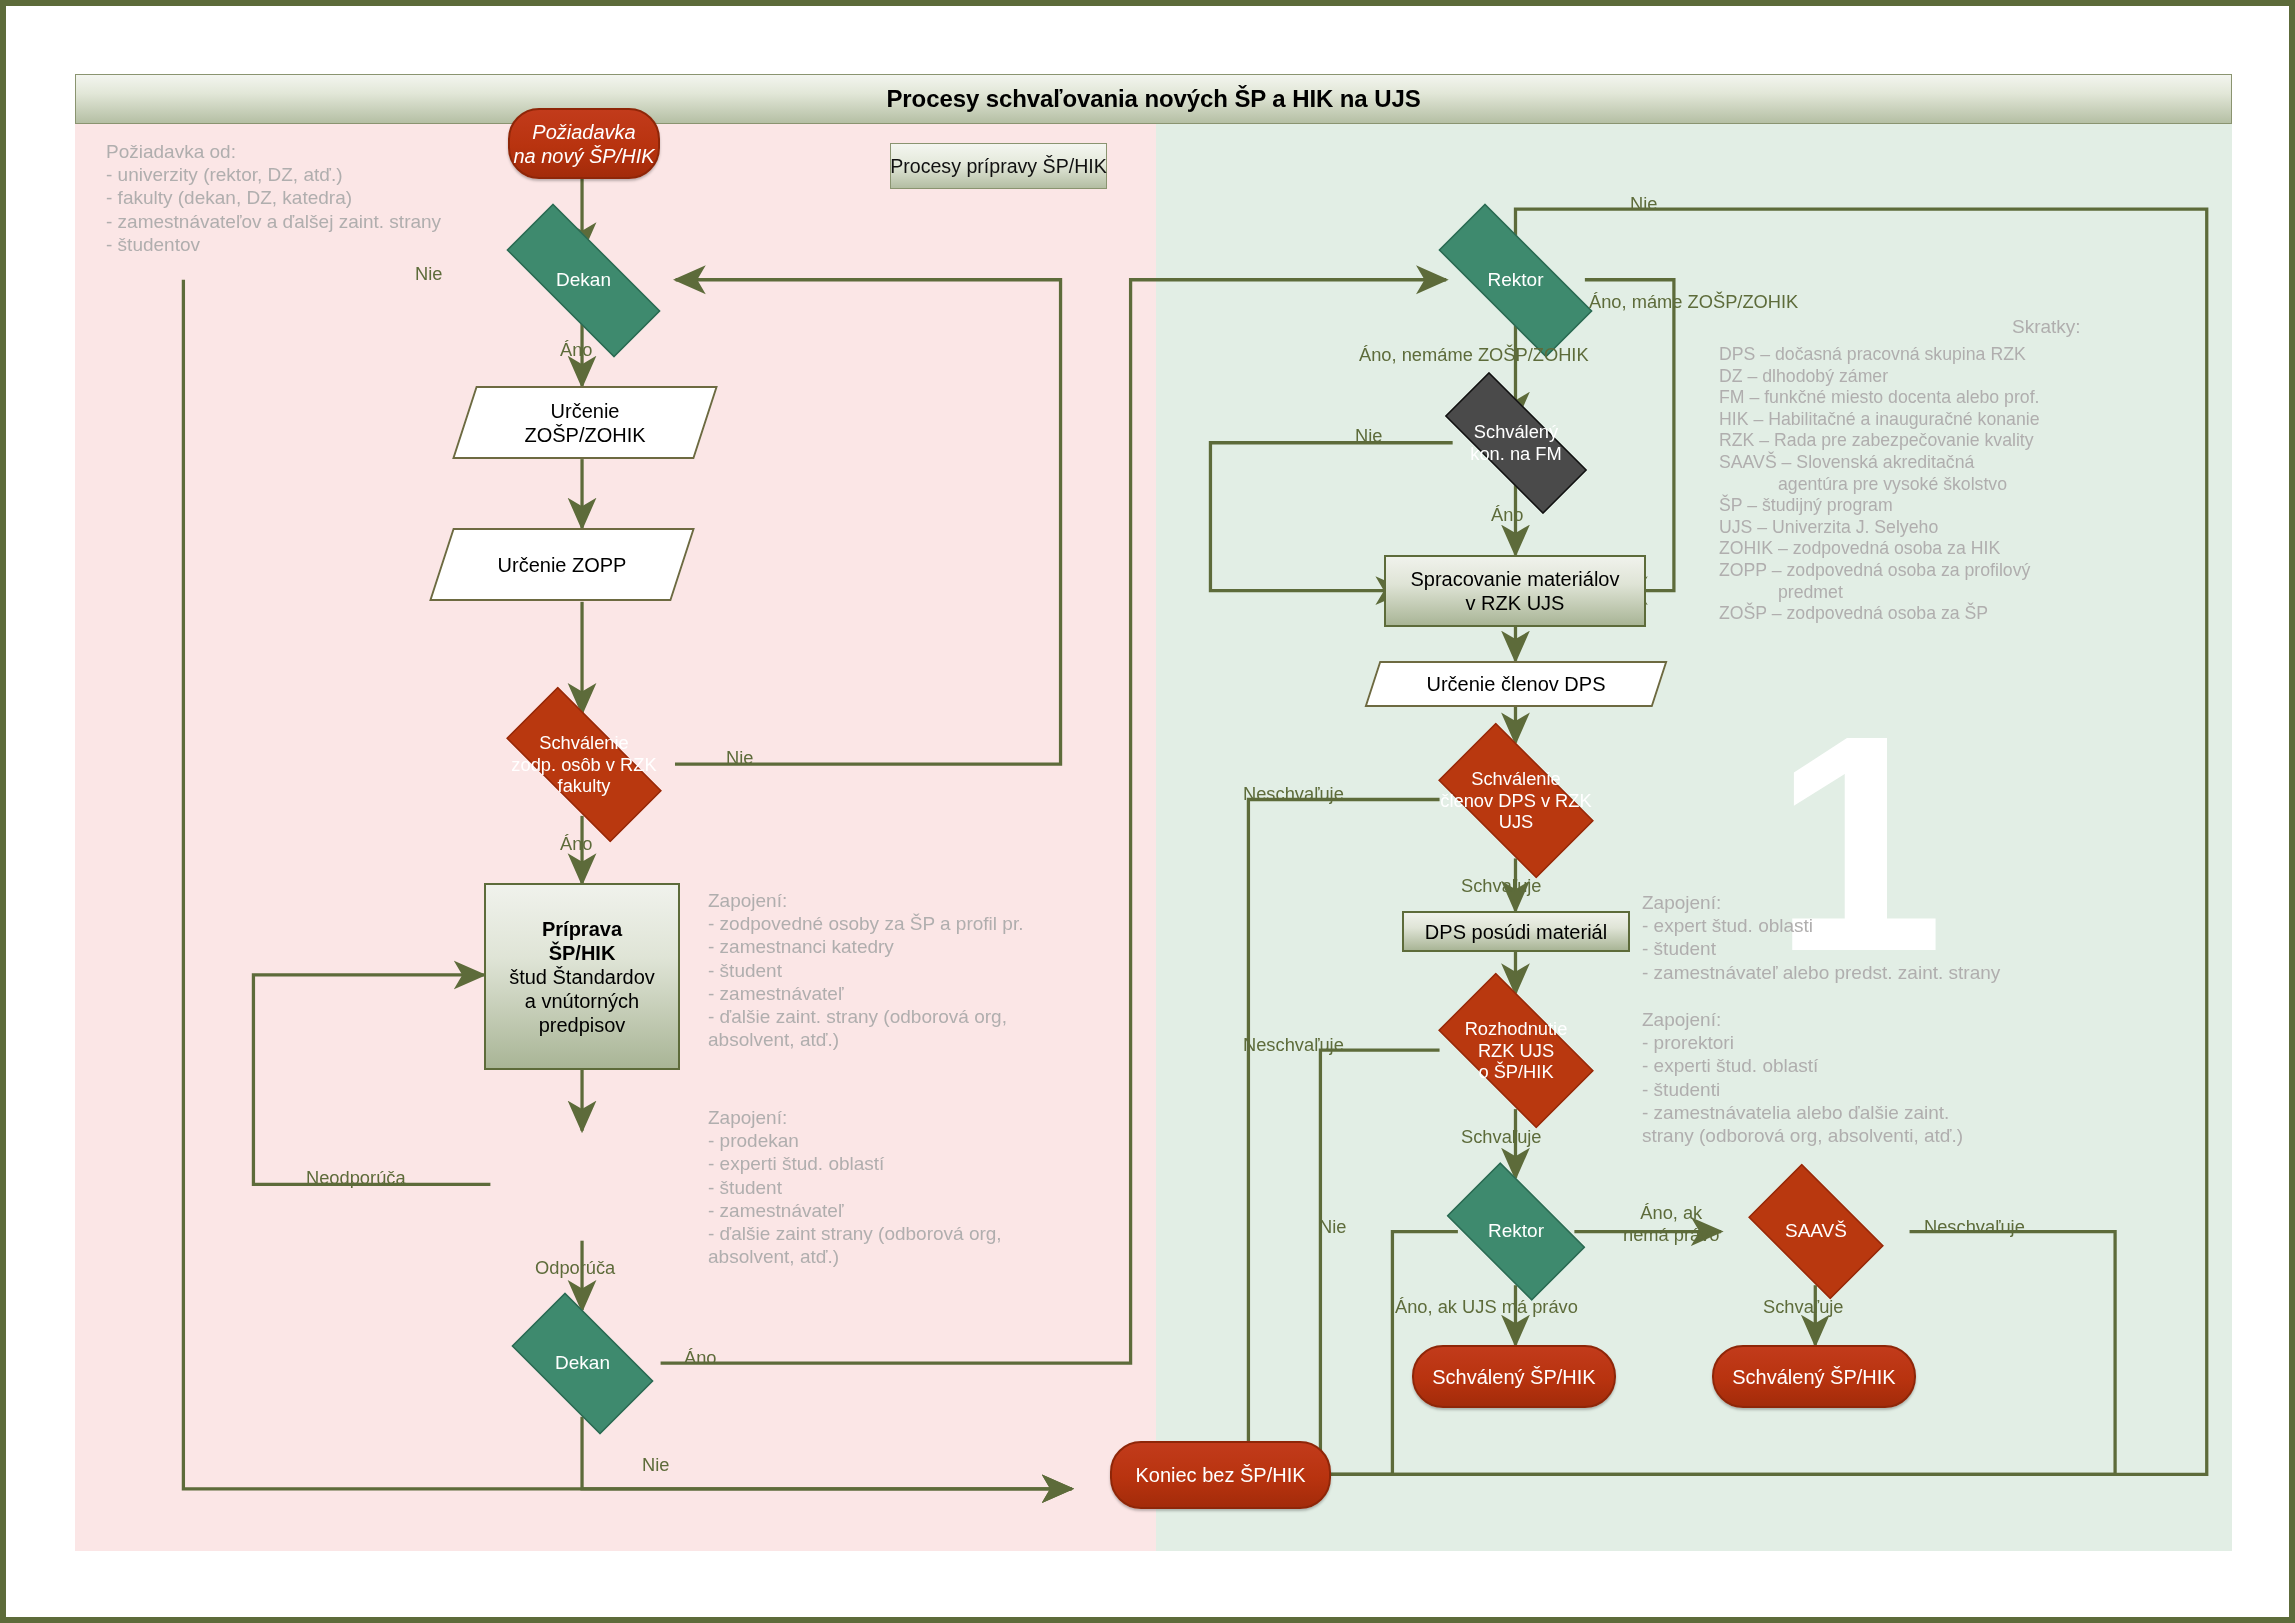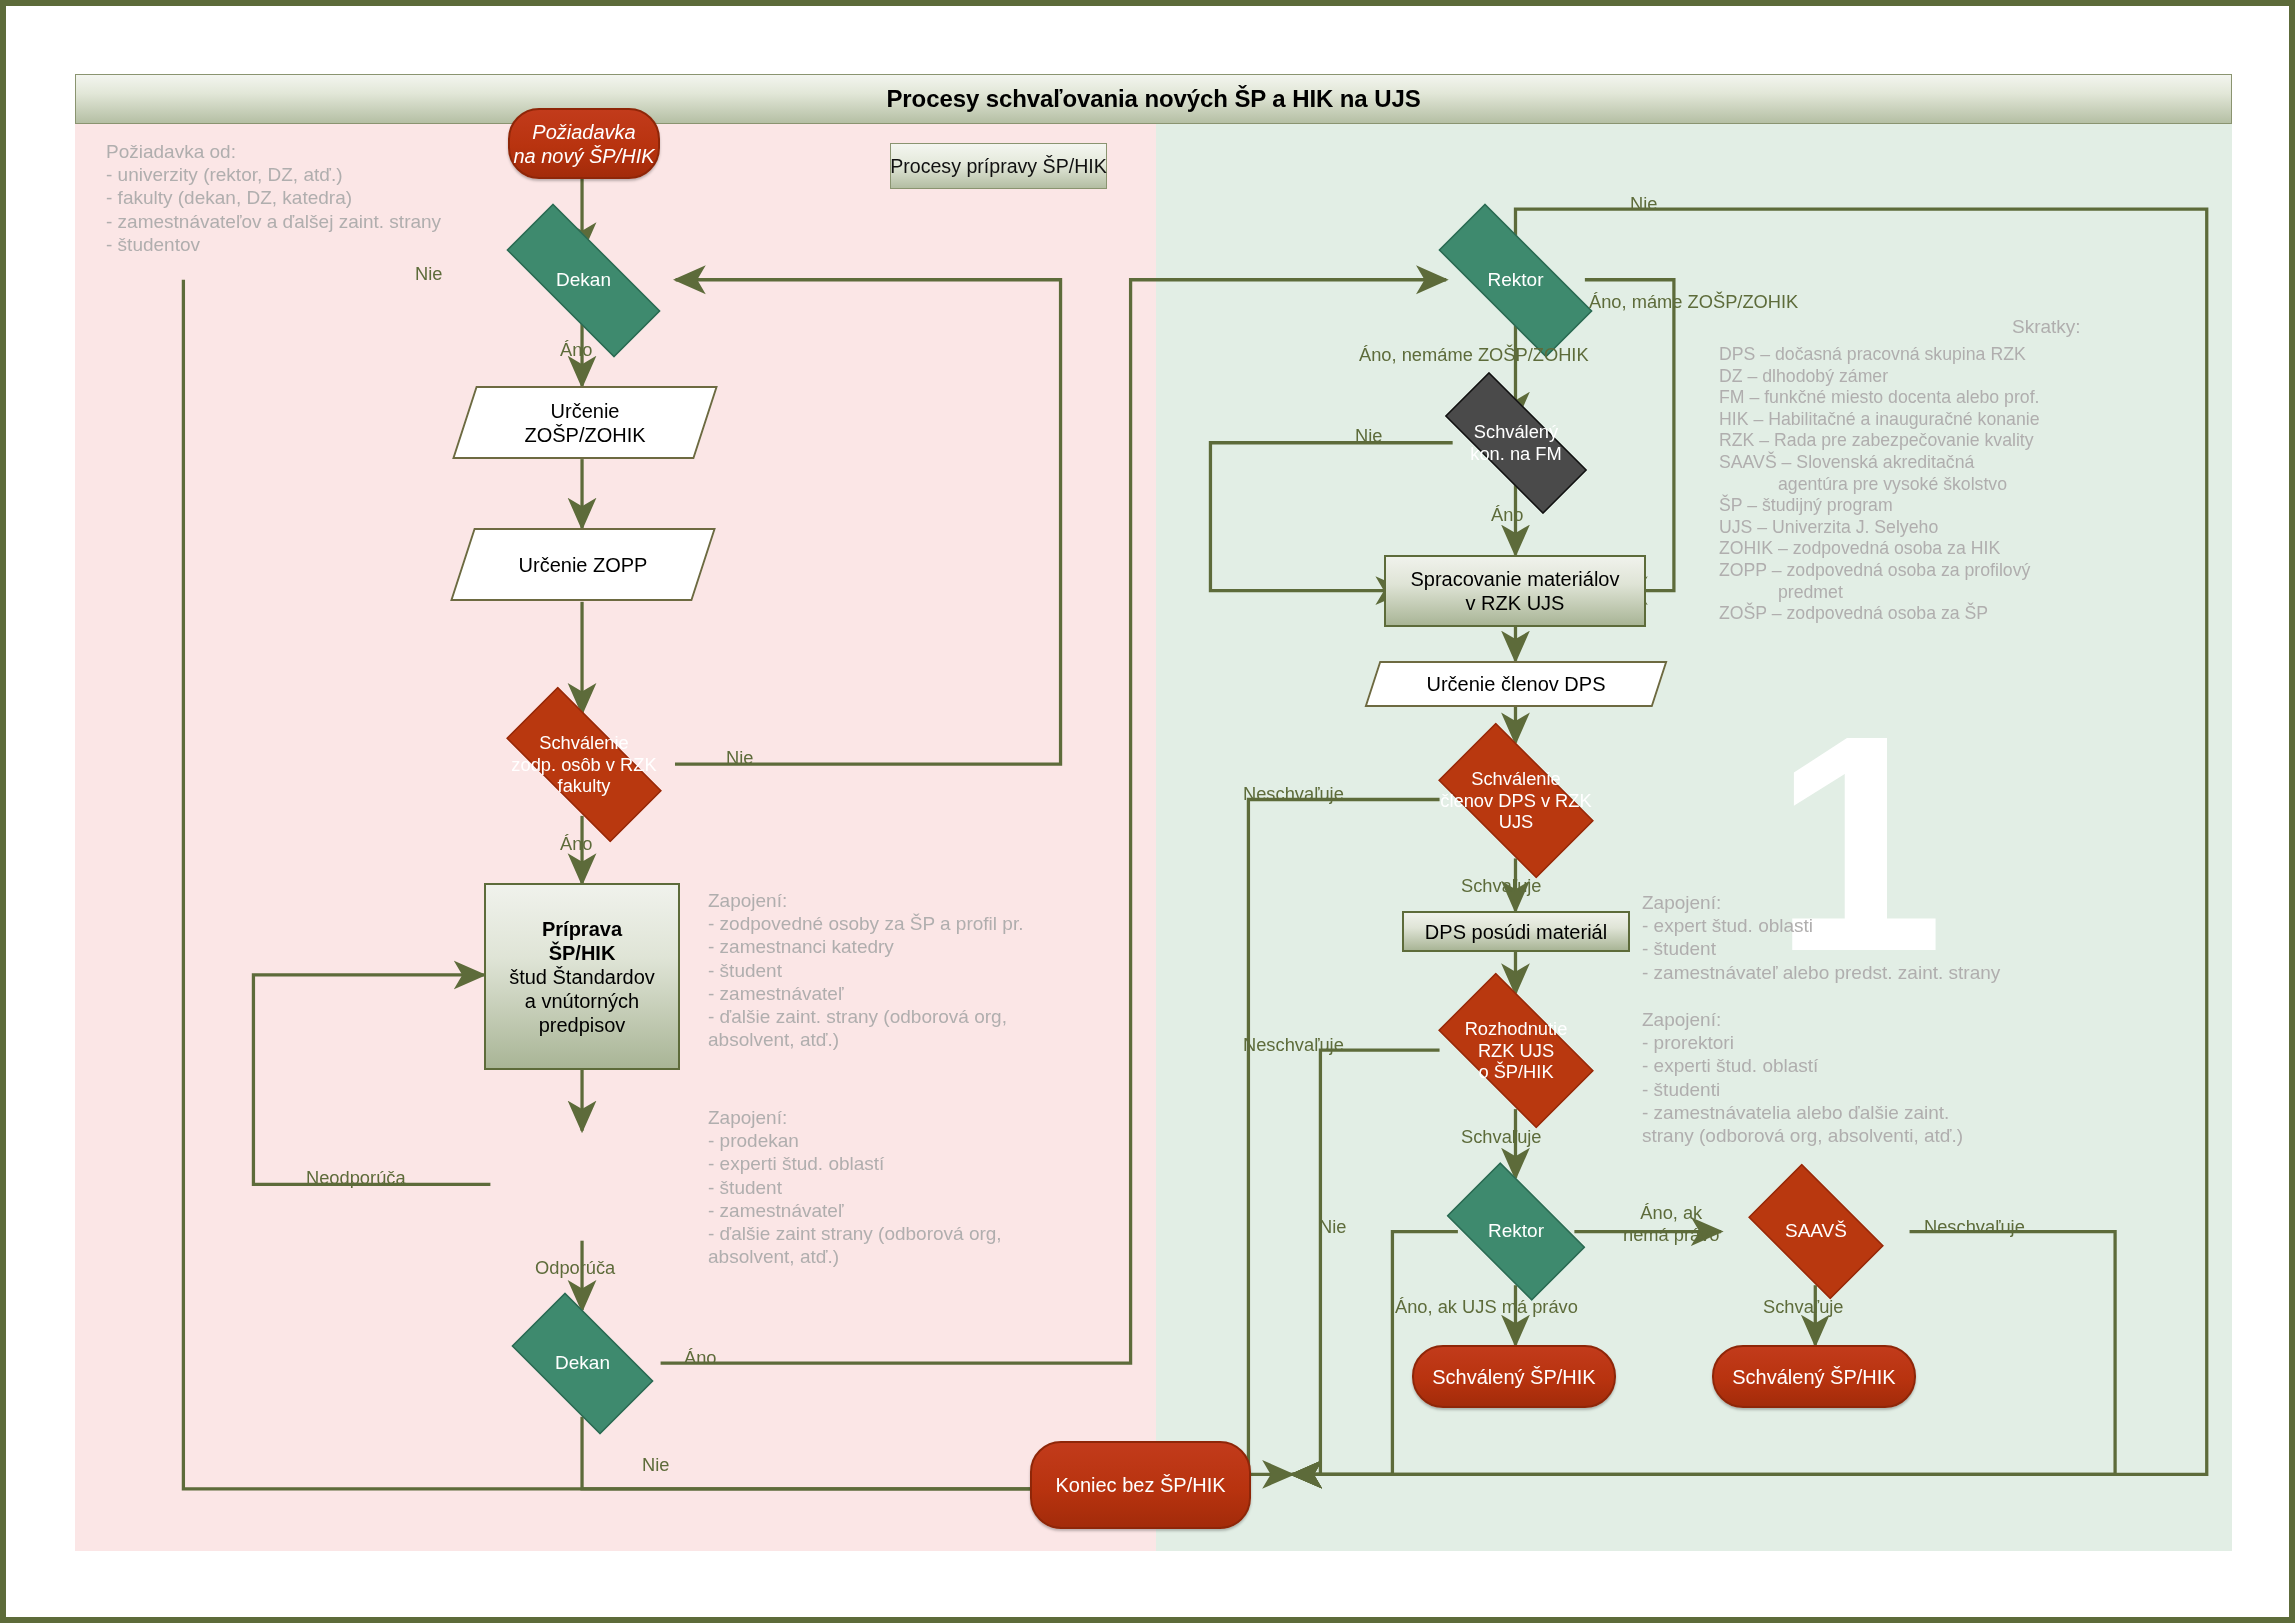--- a/index.html
+++ b/index.html
@@ -208,21 +208,21 @@
       <div class="shape"></div>
       <div class="txt">Dekan</div>
     </div>
 
     <div class="para" style="left:458px;top:380px;width:242px;height:73px;">
       <div class="shape"></div>
       <div class="txt">Určenie
 ZOŠP/ZOHIK</div>
     </div>
 
-    <div class="para" style="left:456px;top:522px;width:242px;height:73px;">
+    <div class="para" style="left:435px;top:522px;width:242px;height:73px;">
       <div class="shape"></div>
       <div class="txt">Určenie ZOPP</div>
     </div>
 
     <div class="dia red" style="left:474px;top:707px;width:208px;height:103px;">
       <div class="shape"></div>
       <div class="txt" style="font-size:18.3px;">Schválenie
 zodp. osôb v RZK
 fakulty</div>
     </div>
@@ -291,21 +291,21 @@
     </div>
 
     <div class="node term" style="left:1406px;top:1339px;width:204px;height:63px;">
       <div class="lbl">Schválený ŠP/HIK</div>
     </div>
 
     <div class="node term" style="left:1706px;top:1339px;width:204px;height:63px;">
       <div class="lbl">Schválený ŠP/HIK</div>
     </div>
 
-    <div class="node term" style="left:1024px;top:1435px;width:221px;height:88px;">
+    <div class="node term" style="left:1104px;top:1435px;width:221px;height:68px;">
       <div class="lbl">Koniec bez ŠP/HIK</div>
     </div>
 
     <div class="elab" style="left:409px;top:257px;">Nie</div>
     <div class="elab" style="left:554px;top:333px;">Áno</div>
     <div class="elab" style="left:720px;top:741px;">Nie</div>
     <div class="elab" style="left:554px;top:827px;">Áno</div>
     <div class="elab" style="left:300px;top:1161px;">Neodporúča</div>
     <div class="elab" style="left:529px;top:1251px;">Odporúča</div>
     <div class="elab" style="left:678px;top:1341px;">Áno</div>

